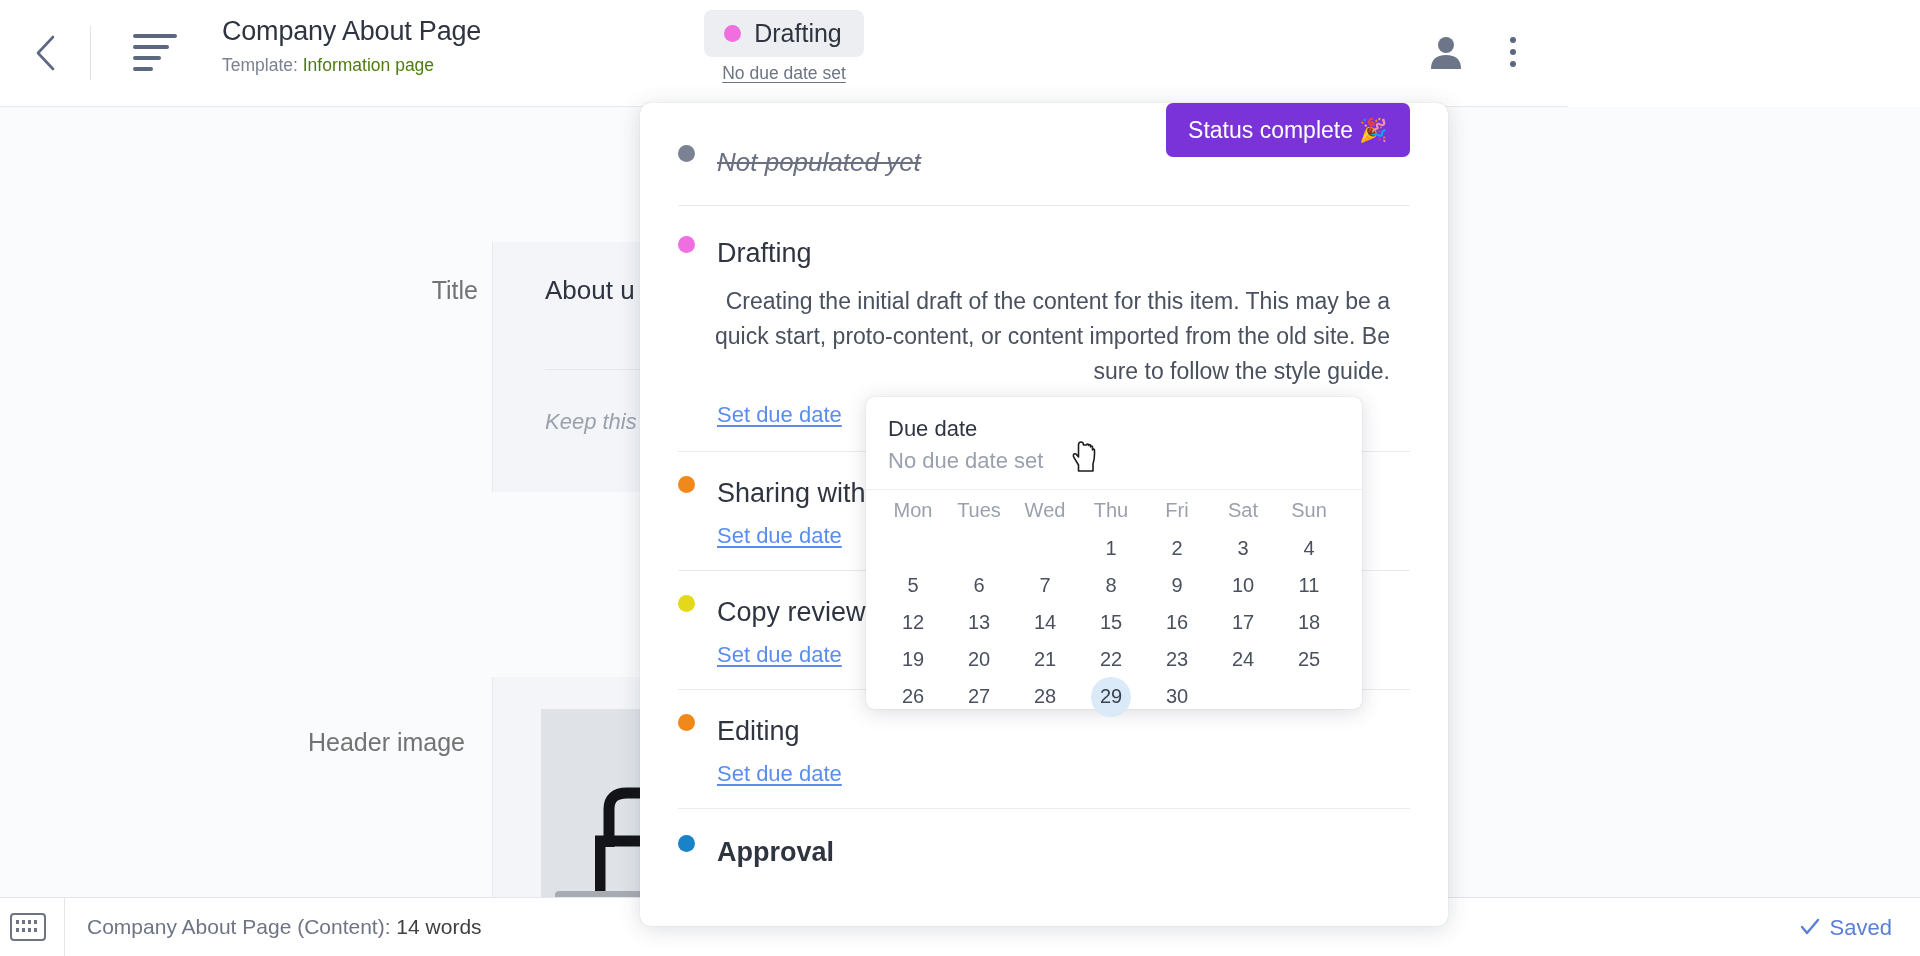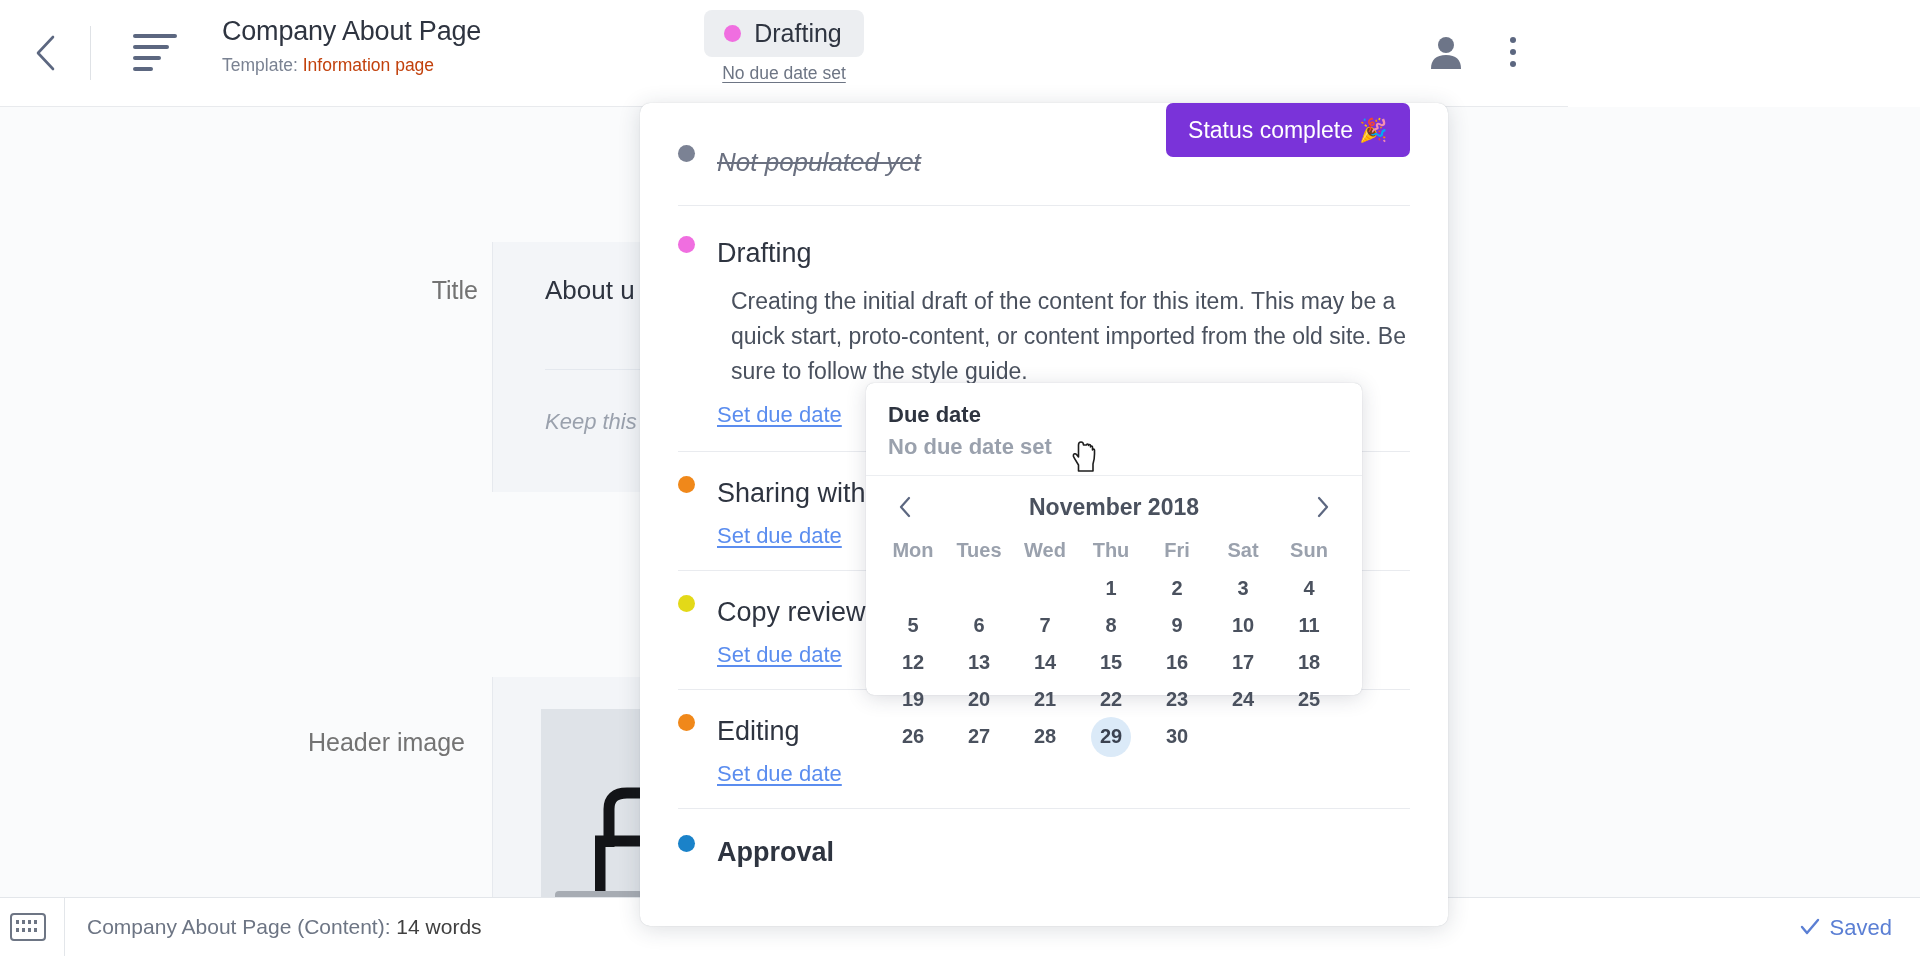--- a/index.html
+++ b/index.html
@@ -45,21 +45,21 @@
   .doc-icon i:nth-child(4) { width: 20px; }
 
   .title-block { position: absolute; left: 222px; top: 14px; }
   .page-title {
     font-size: 27px; color: #2e3440; letter-spacing: -0.2px;
     font-weight: 400; line-height: 34px;
   }
   .template-line {
     font-size: 17.5px; color: #7a8292; margin-top: 6px; line-height: 22px;
   }
-  .template-link { color: #c2410c; cursor: pointer; }
+  .template-link { color: #4d7c0f; cursor: pointer; }
 
   .status-wrap {
     position: absolute; left: 0; right: 0; top: 10px;
     display: flex; flex-direction: column; align-items: center;
     pointer-events: none;
   }
   .status-pill {
     display: flex; align-items: center; gap: 13px;
     background: #eceef1; border-radius: 8px;
     padding: 8px 22px 9px 20px;
@@ -178,23 +178,24 @@
   .wf-head { display: flex; align-items: flex-start; }
   .wf-dot { width: 17px; height: 17px; border-radius: 50%; flex: none; }
   .wf-name {
     margin-left: 22px; font-size: 27px; color: #2e3440; line-height: 34px;
   }
   .wf-name.done {
     color: #6a7080; font-style: italic; text-decoration: line-through;
     font-size: 26px;
   }
   .wf-desc {
-    margin-left: 53px; margin-top: 14px;
+    margin-left: 32px; margin-top: 14px;
     font-size: 23px; color: #4a515e; line-height: 35px;
     width: 680px;
+    text-align: right;
   }
   .wf-setdue {
     margin-left: 39px; margin-top: 12px;
     font-size: 22px; color: #5b8def; text-decoration: underline;
     text-underline-offset: 3px; display: inline-block; cursor: pointer;
     line-height: 28px;
   }
   .btn-status-complete {
     position: absolute; right: 38px; top: 0;
     background: #7a33d9; color: #ffffff;
@@ -212,26 +213,25 @@
     font-family: inherit; line-height: 28px;
   }
   .btn-bell {
     background: #2c7be5; border: none; border-left: 1px solid #5899ea;
     width: 58px; display: flex; align-items: center; justify-content: center;
     cursor: pointer;
   }
 
   
   .datepicker {
-    position: absolute; left: 866px; top: 383px;
+    position: absolute; left: 866px; top: 397px;
     width: 496px; height: 312px;
     background: #ffffff; border-radius: 8px;
     box-shadow: 0 3px 20px rgba(40,50,70,0.17), 0 0 1px rgba(40,50,70,0.3);
     z-index: 40;
-    font-weight: bold;
   }
   .dp-head { padding: 18px 22px 14px 22px; border-bottom: 1px solid #eceef1; }
   .dp-title { font-size: 22px; color: #2e3440; line-height: 28px; }
   .dp-sub { font-size: 22px; color: #9aa1ad; margin-top: 4px; line-height: 28px; }
   .dp-nav {
     display: flex; align-items: center; justify-content: space-between;
     padding: 14px 22px 6px 22px;
   }
   .dp-arrow {
     width: 34px; height: 34px; display: flex; align-items: center;
@@ -379,33 +379,20 @@
         <span class="wf-dot" id="dot5" style="background: rgb(26, 130, 201);"></span>
         <span class="wf-name">Approval</span>
       </div>
     </div>
   </div>
 
   <div class="datepicker">
     <div class="dp-head">
       <div class="dp-title">Due date</div>
       <div class="dp-sub">No due date set</div>
-    </div>
-    <div class="dp-nav">
-      <div class="dp-arrow">
-        <svg width="14" height="22" viewBox="0 0 14 22">
-          <polyline points="11,2 3,11 11,20" fill="none" stroke="#5c6780" stroke-width="2.2" stroke-linecap="round" stroke-linejoin="round"></polyline>
-        </svg>
-      </div>
-      <div class="dp-month">November 2018</div>
-      <div class="dp-arrow">
-        <svg width="14" height="22" viewBox="0 0 14 22">
-          <polyline points="3,2 11,11 3,20" fill="none" stroke="#5c6780" stroke-width="2.2" stroke-linecap="round" stroke-linejoin="round"></polyline>
-        </svg>
-      </div>
     </div>
     <div class="dp-grid" id="dp-grid">
         <div class="dp-row">
           <div class="dp-cell hdr">Mon</div>
           <div class="dp-cell hdr">Tues</div>
           <div class="dp-cell hdr">Wed</div>
           <div class="dp-cell hdr">Thu</div>
           <div class="dp-cell hdr">Fri</div>
           <div class="dp-cell hdr">Sat</div>
           <div class="dp-cell hdr">Sun</div>

